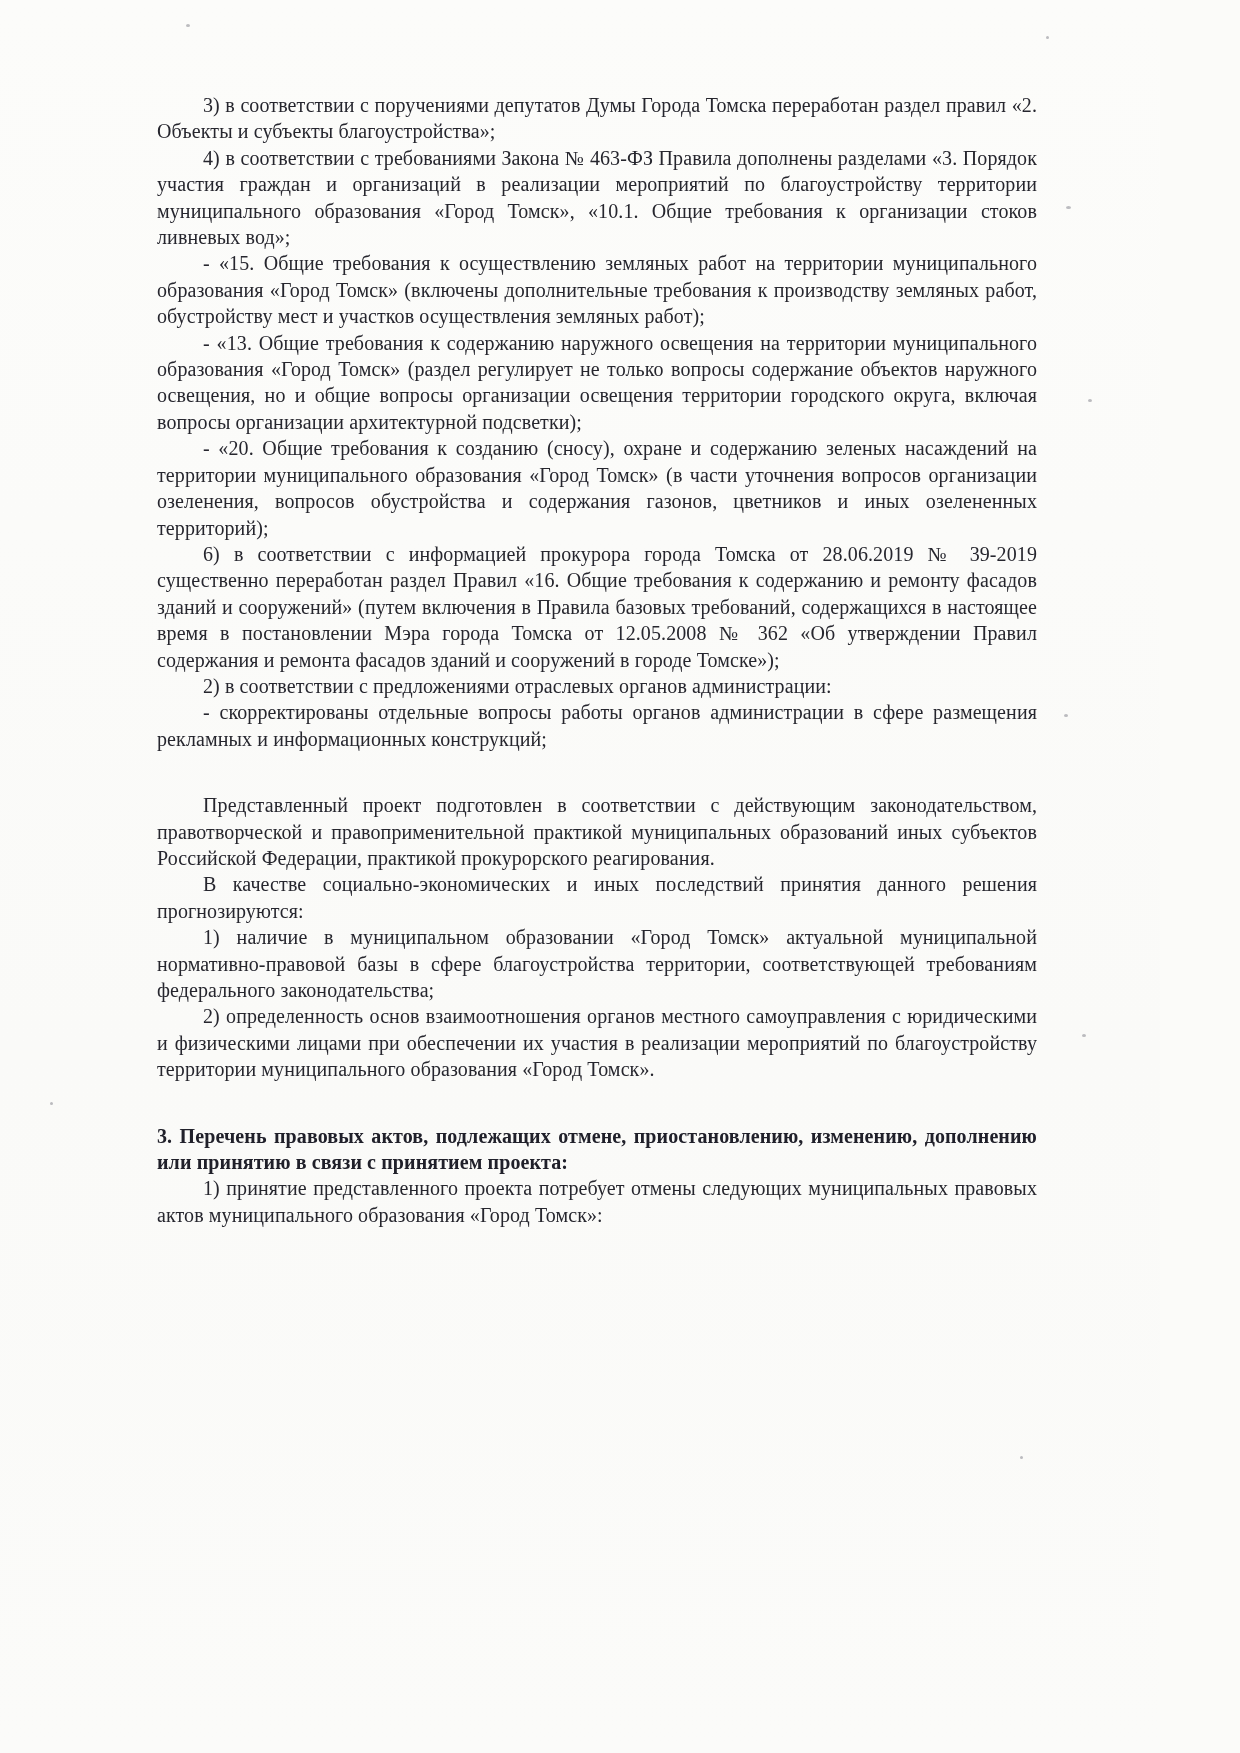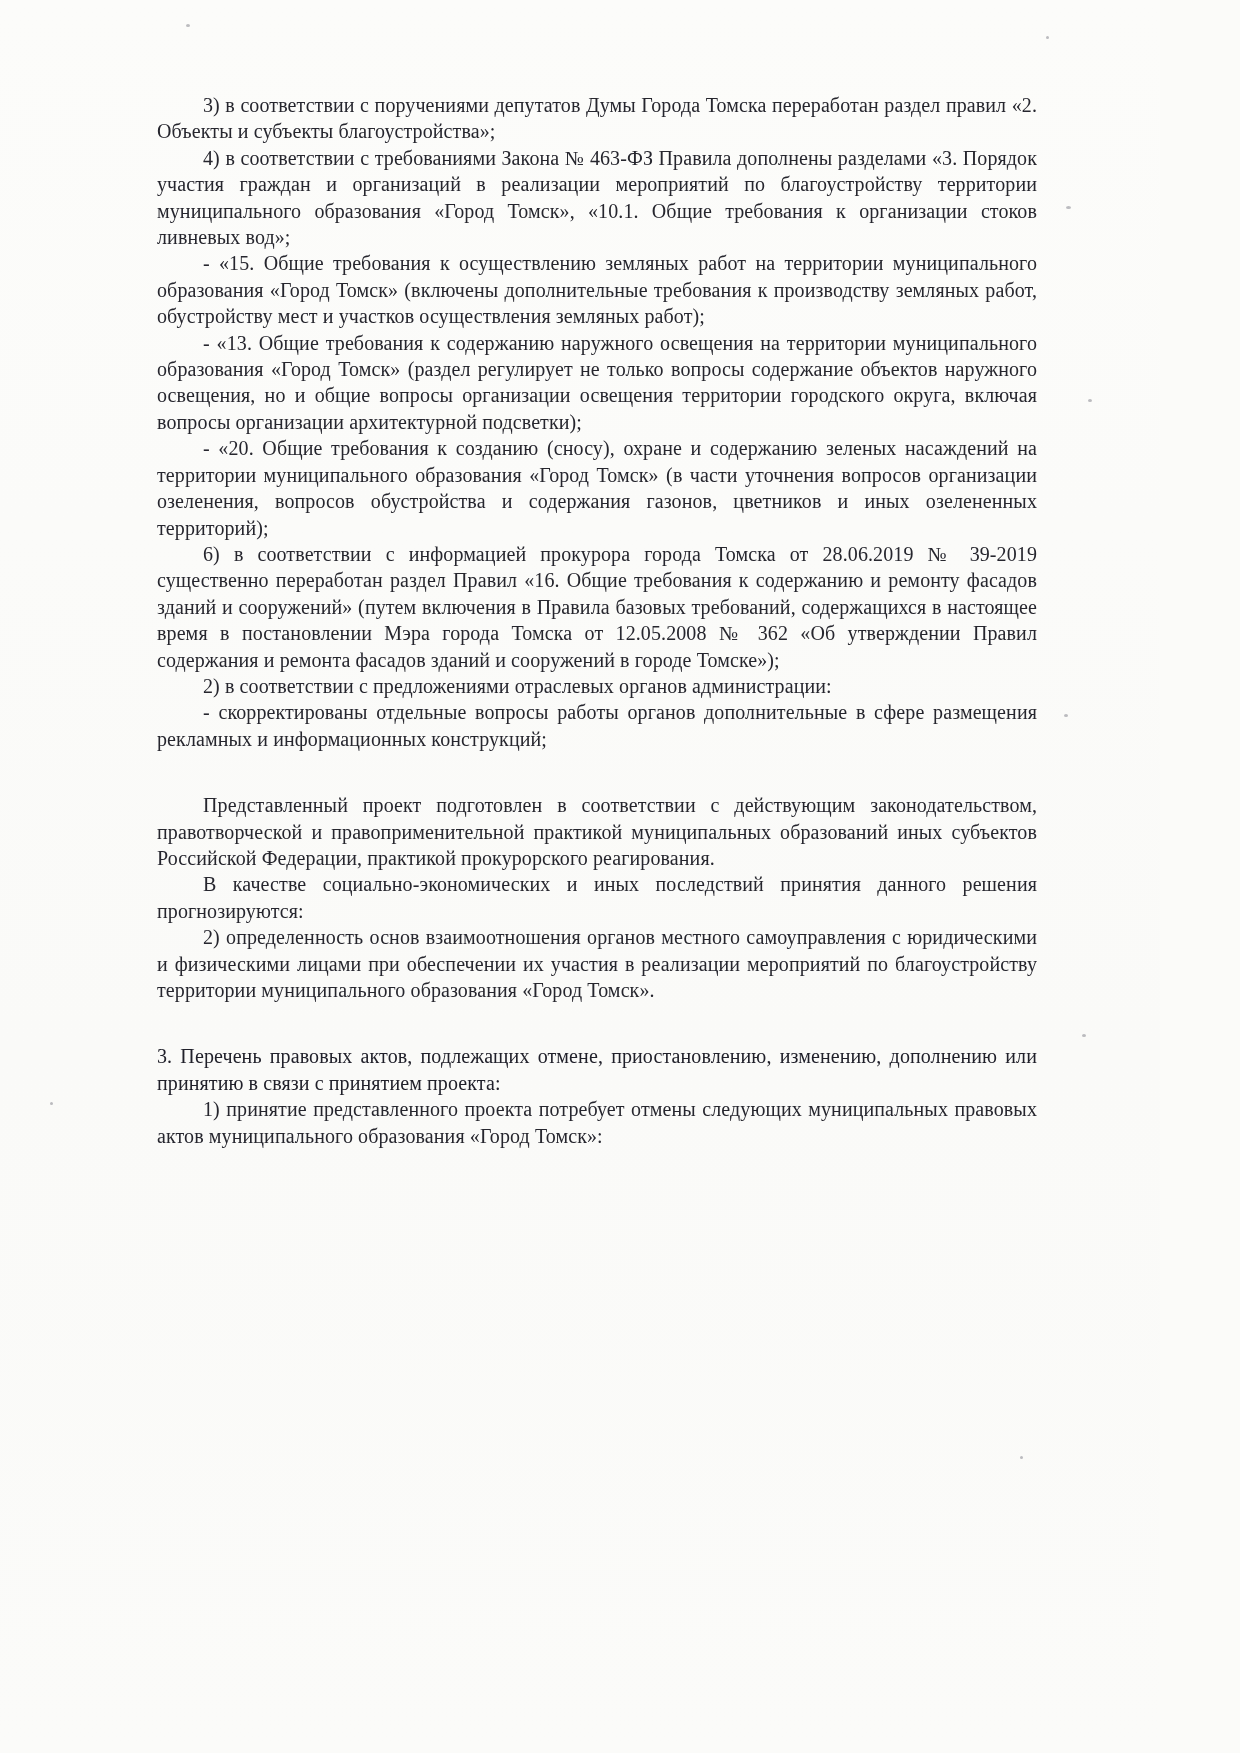--- a/index.html
+++ b/index.html
@@ -29,21 +29,21 @@
     letter-spacing: 0.1px;
   }
   .text-block p {
     margin: 0;
     text-indent: 46px;
   }
   .text-block p.gap {
     margin-top: 40px;
   }
   .text-block p.heading-bold {
-    font-weight: 400;
+    font-weight: 700;
     text-indent: 0;
     color: #20202a;
   }
   .speck {
     position: absolute;
     border-radius: 50%;
     background: rgba(70, 70, 82, 0.35);
   }
   .s1 { left: 186px;  top: 24px;   width: 4px; height: 3px; }
   .s2 { left: 1046px; top: 36px;   width: 3px; height: 3px; }
@@ -69,21 +69,22 @@
   <div class="speck s8"></div>
 
   <div class="text-block">
     <p>3) в соответствии с поручениями депутатов Думы Города Томска переработан раздел правил «2. Объекты и субъекты благоустройства»;</p>
     <p>4) в соответствии с требованиями Закона № 463-ФЗ Правила дополнены разделами «3. Порядок участия граждан и организаций в реализации мероприятий по благоустройству территории муниципального образования «Город Томск», «10.1. Общие требования к организации стоков ливневых вод»;</p>
     <p>- «15. Общие требования к осуществлению земляных работ на территории муниципального образования «Город Томск» (включены дополнительные требования к производству земляных работ, обустройству мест и участков осуществления земляных работ);</p>
     <p>- «13. Общие требования к содержанию наружного освещения на территории муниципального образования «Город Томск» (раздел регулирует не только вопросы содержание объектов наружного освещения, но и общие вопросы организации освещения территории городского округа, включая вопросы организации архитектурной подсветки);</p>
     <p>- «20. Общие требования к созданию (сносу), охране и содержанию зеленых насаждений на территории муниципального образования «Город Томск» (в части уточнения вопросов организации озеленения, вопросов обустройства и содержания газонов, цветников и иных озелененных территорий);</p>
     <p>6) в соответствии с информацией прокурора города Томска от 28.06.2019 № 39-2019 существенно переработан раздел Правил «16. Общие требования к содержанию и ремонту фасадов зданий и сооружений» (путем включения в Правила базовых требований, содержащихся в настоящее время в постановлении Мэра города Томска от 12.05.2008 № 362 «Об утверждении Правил содержания и ремонта фасадов зданий и сооружений в городе Томске»);</p>
     <p>2) в соответствии с предложениями отраслевых органов администрации:</p>
-    <p>- скорректированы отдельные вопросы работы органов дополнительные в сфере размещения рекламных и информационных конструкций;</p>
+    <p>- скорректированы отдельные вопросы работы органов администрации в сфере размещения рекламных и информационных конструкций;</p>
     <p class="gap">Представленный проект подготовлен в соответствии с действующим законодательством, правотворческой и правоприменительной практикой муниципальных образований иных субъектов Российской Федерации, практикой прокурорского реагирования.</p>
     <p>В качестве социально-экономических и иных последствий принятия данного решения прогнозируются:</p>
+    <p>1) наличие в муниципальном образовании «Город Томск» актуальной муниципальной нормативно-правовой базы в сфере благоустройства территории, соответствующей требованиям федерального законодательства;</p>
     <p>2) определенность основ взаимоотношения органов местного самоуправления с юридическими и физическими лицами при обеспечении их участия в реализации мероприятий по благоустройству территории муниципального образования «Город Томск».</p>
     <p class="heading-bold gap">3. Перечень правовых актов, подлежащих отмене, приостановлению, изменению, дополнению или принятию в связи с принятием проекта:</p>
     <p>1) принятие представленного проекта потребует отмены следующих муниципальных правовых актов муниципального образования «Город Томск»:</p>
   </div>
 
 </div>
 
 </body></html>

